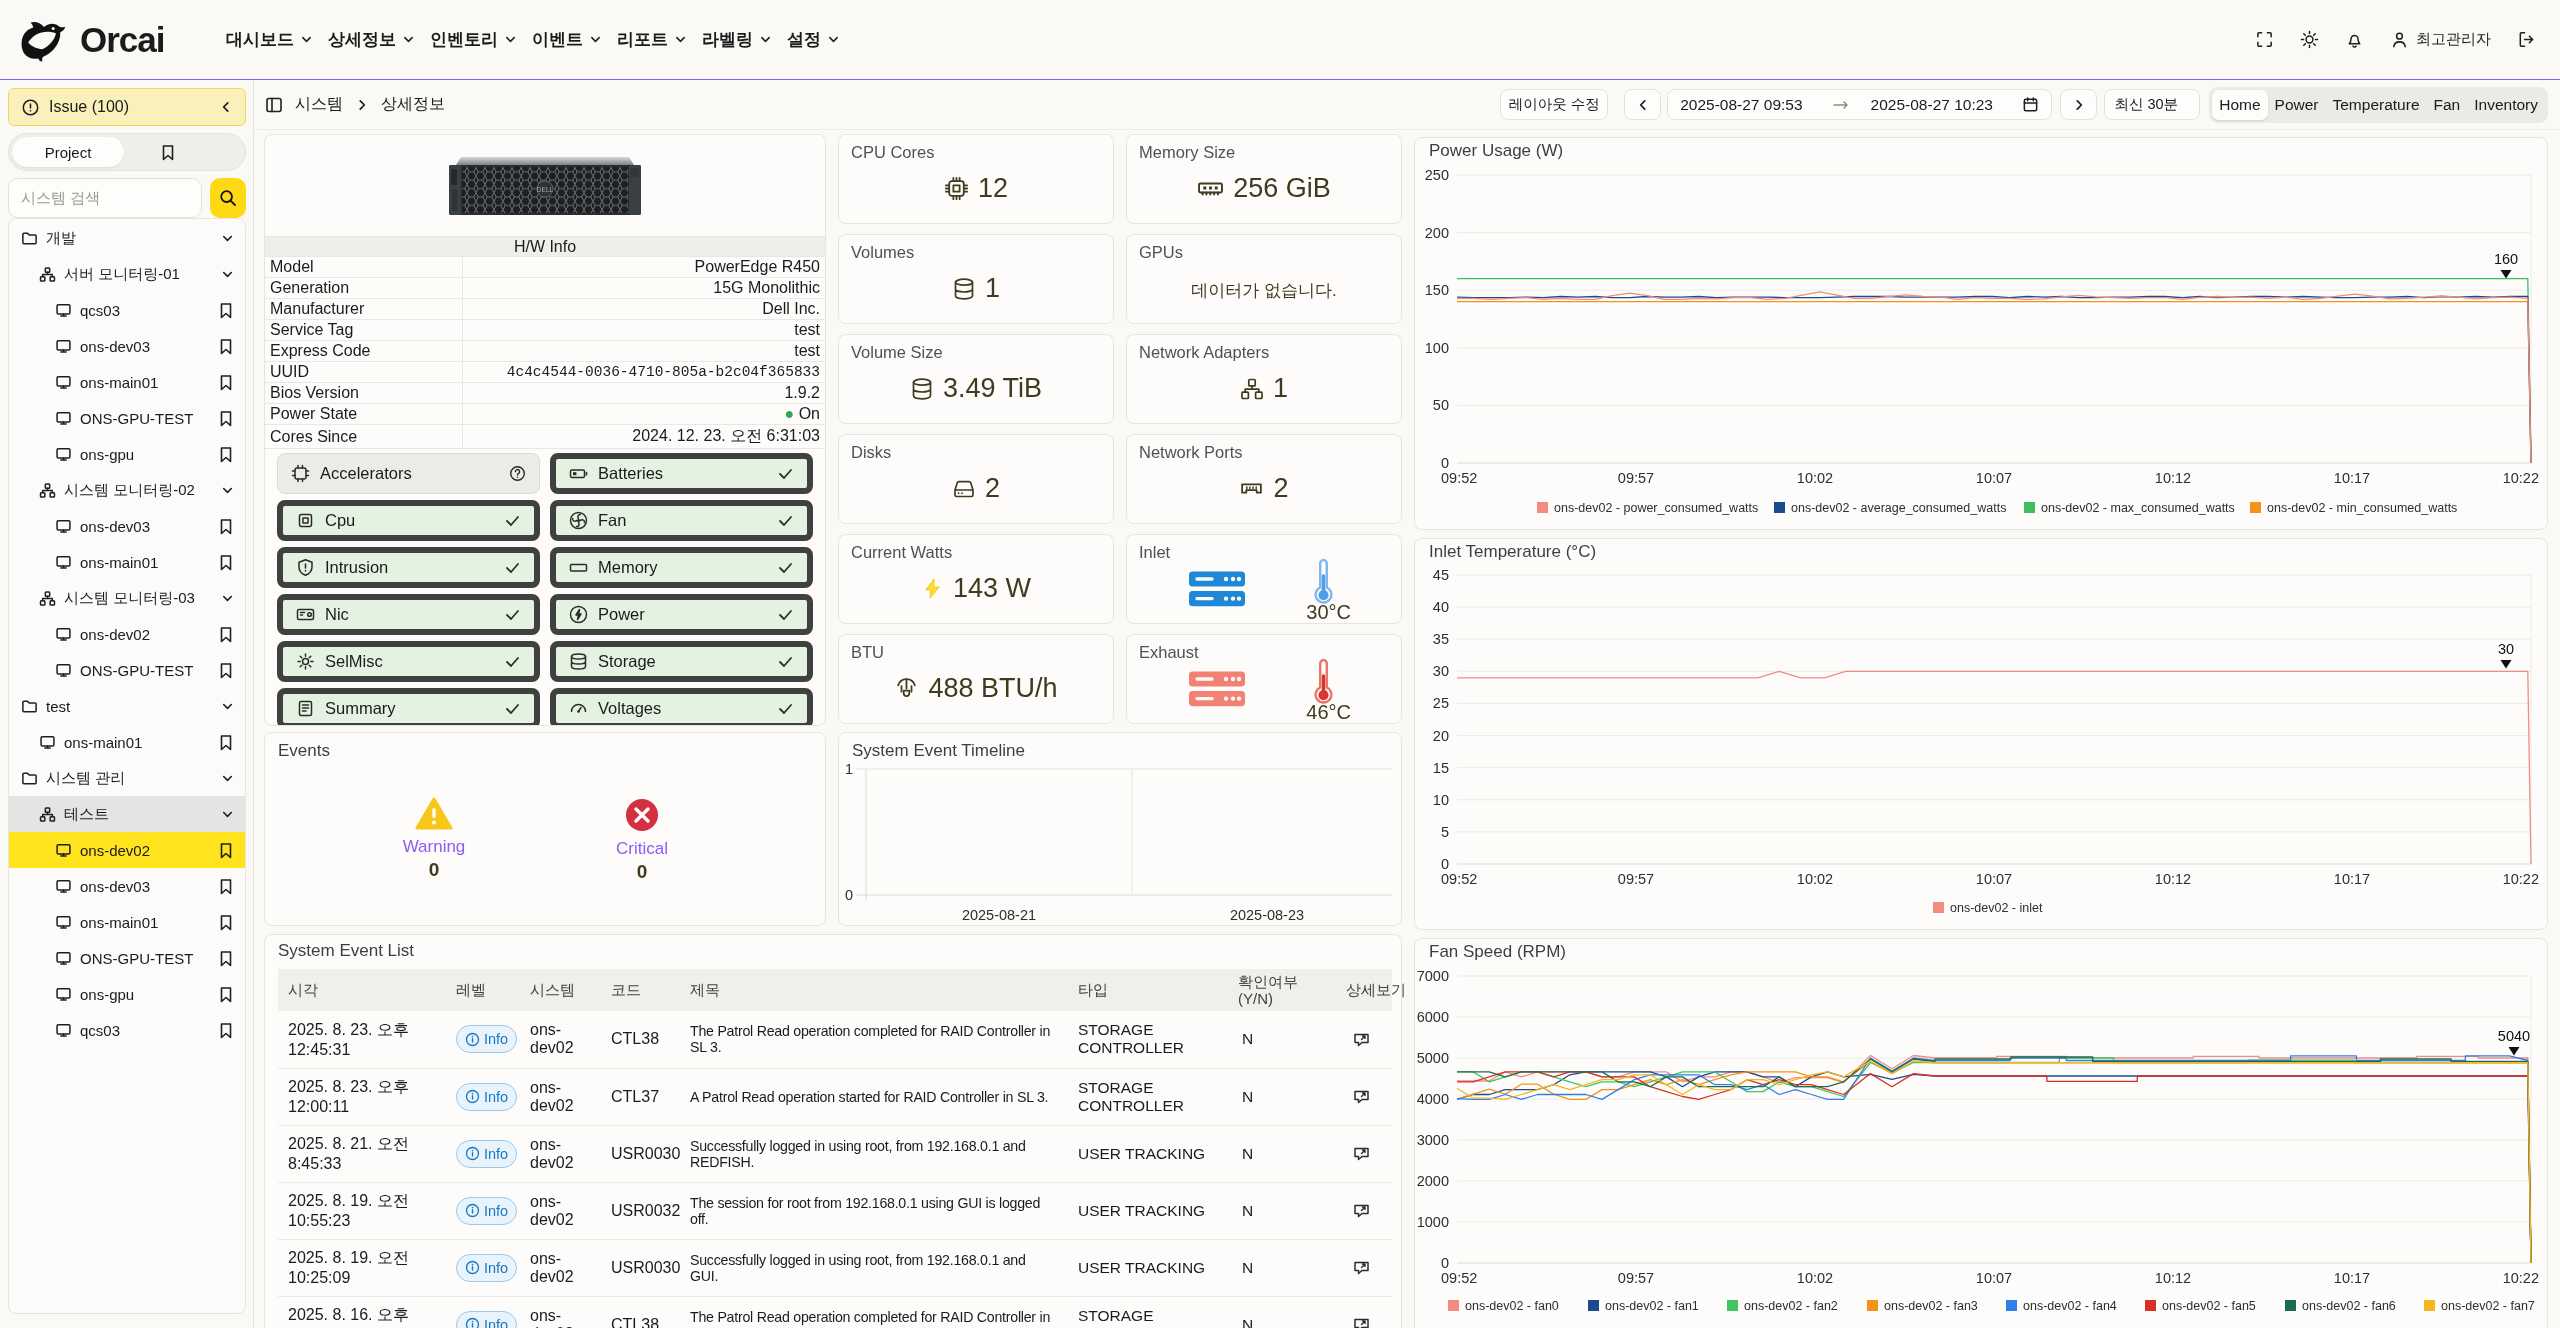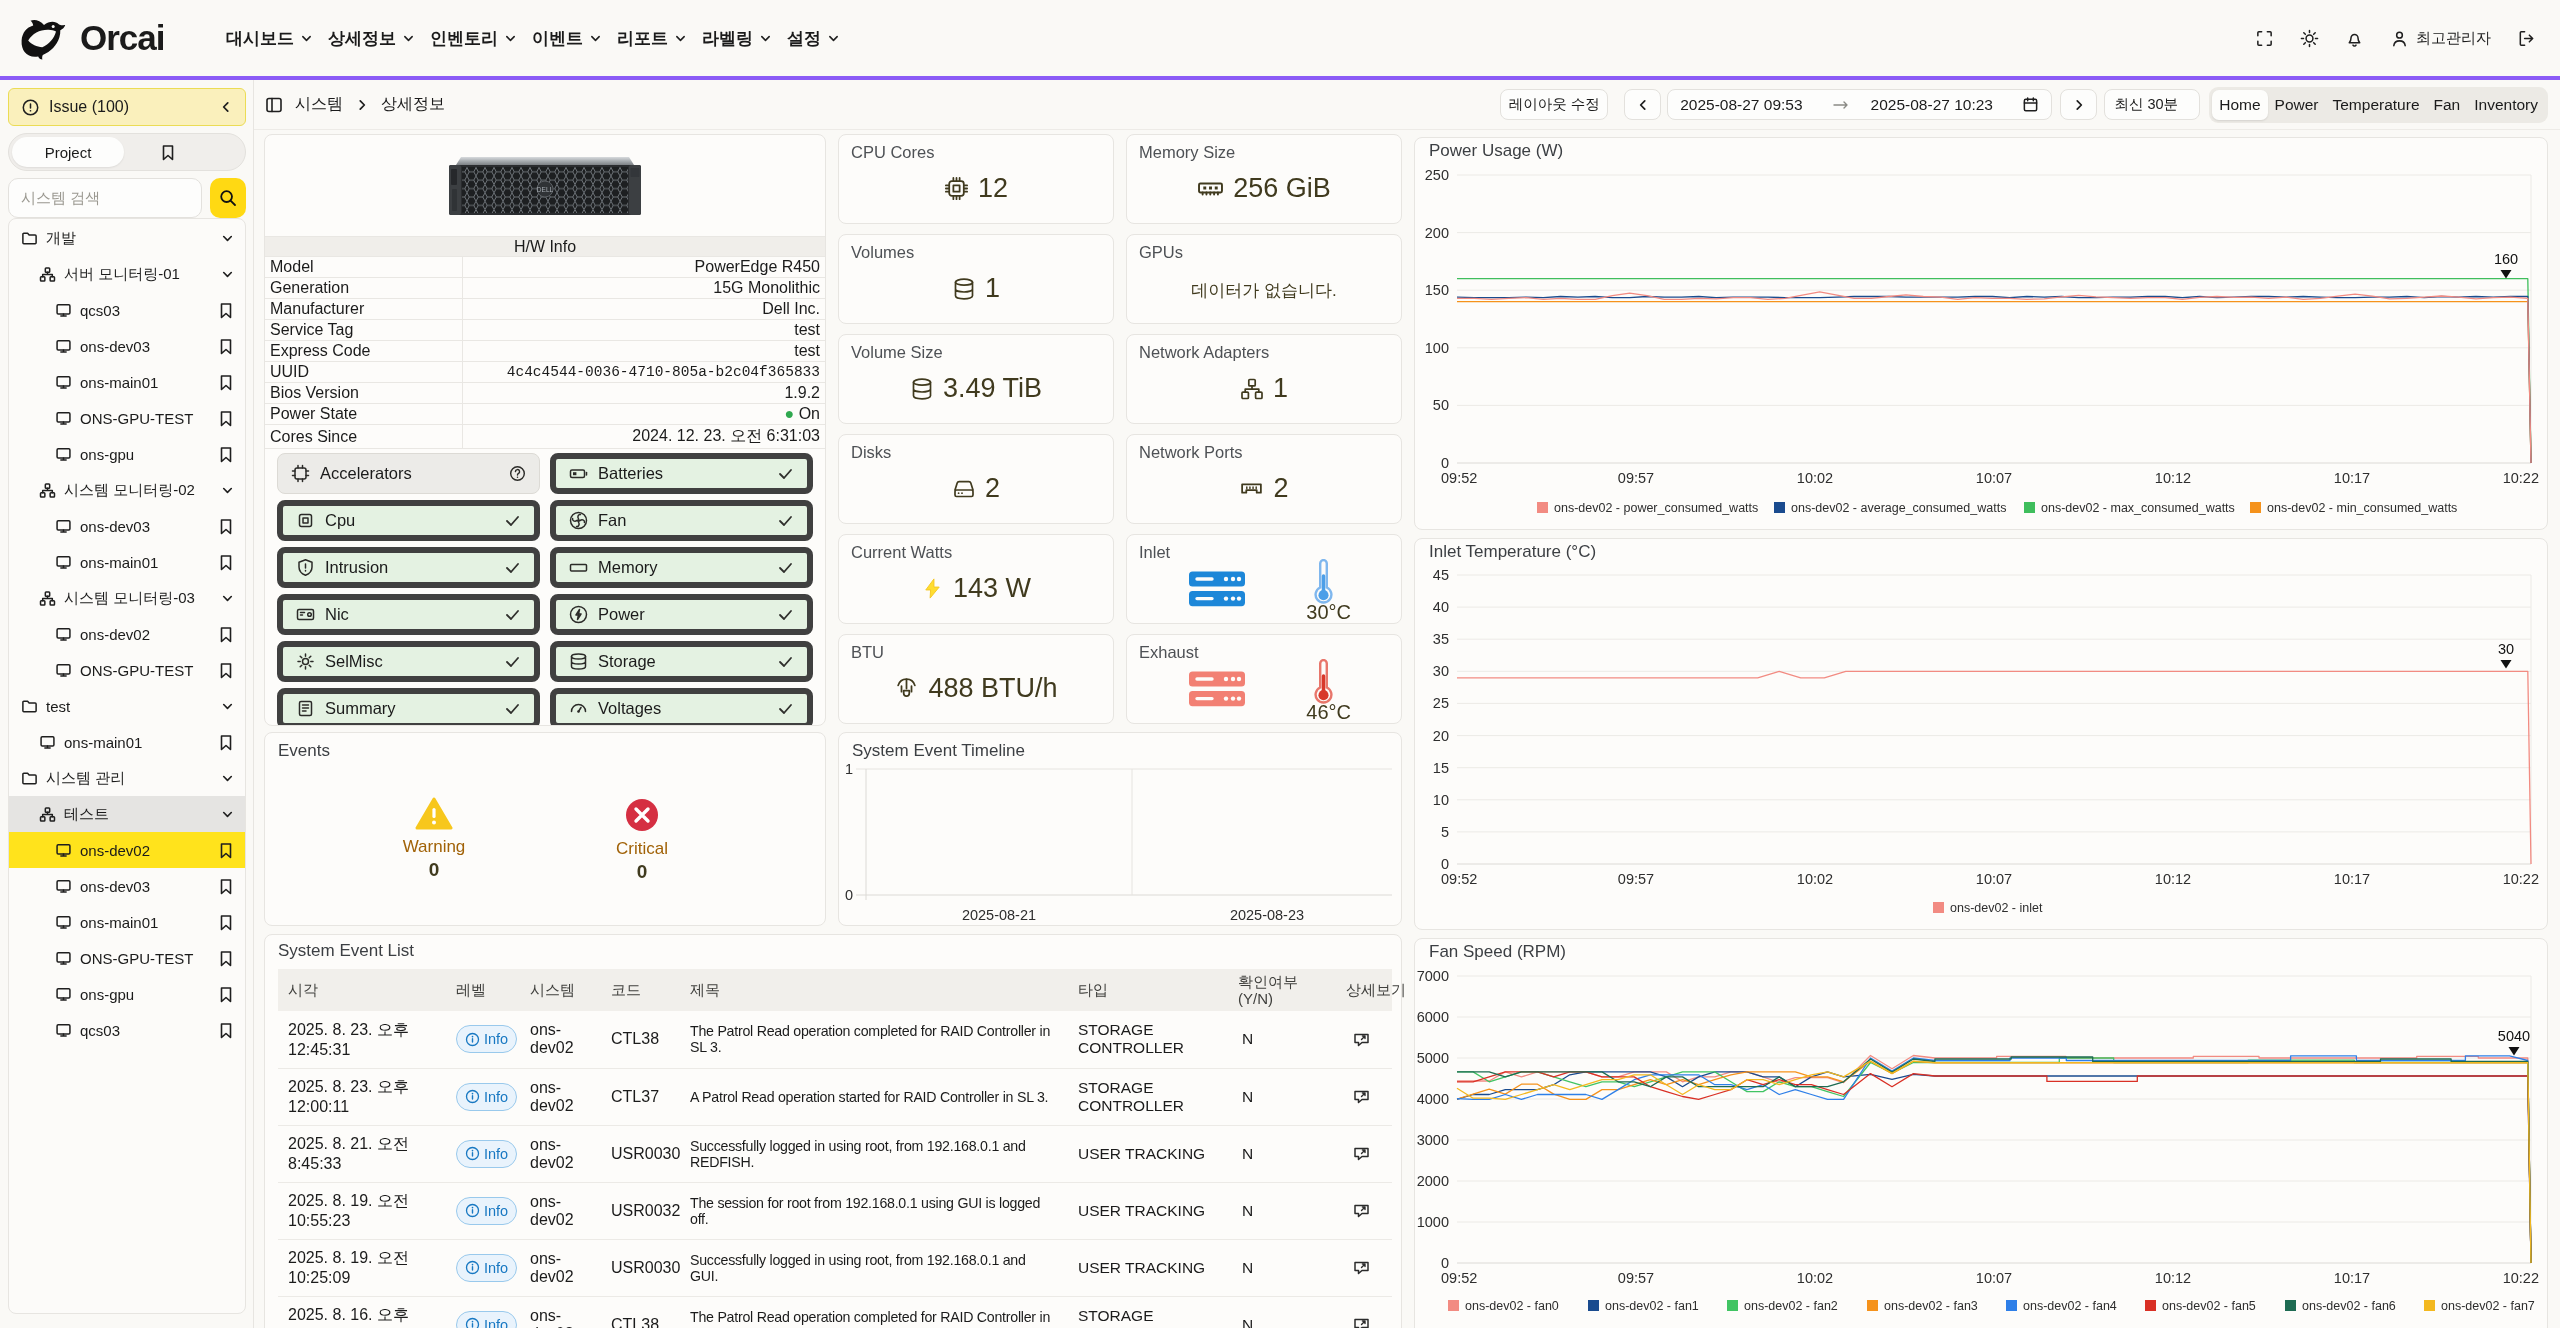--- a/index.html
+++ b/index.html
@@ -1,18 +1,18 @@
 <!DOCTYPE html>
 <html lang="ko"><head><meta charset="utf-8">
 <style>
 *{box-sizing:border-box;margin:0;padding:0}
 html,body{width:2560px;height:1328px;overflow:hidden}
 body{font-family:"Liberation Sans",sans-serif;background:#FAF9F6;color:#1b1b1b;font-size:15px}
 svg{display:block}
-.nav{height:80px;display:flex;align-items:center;border-bottom:4px solid #8b5cf6;background:#FAF9F6}
+.nav{height:80px;display:flex;align-items:center;border-bottom:1px solid #8b5cf6;background:#FAF9F6}
 .logo{display:flex;align-items:center;gap:10px;margin-left:20px;width:199px;flex:none}
 .logo-text{font-size:35px;font-weight:700;letter-spacing:-1px}
 .menu{display:flex;align-items:center;gap:0}
 .menu-item{display:flex;align-items:center;gap:7px;font-size:17px;font-weight:700;padding:0 9px 0 7px;cursor:default;white-space:nowrap}
 .caret{width:11px;height:11px}
 .nav-right{margin-left:auto;display:flex;align-items:center;gap:26px;margin-right:24px}
 .nav-right .ic{width:19px;height:19px}
 .user{display:flex;align-items:center;gap:7px;font-size:15px}
 .layout{display:flex;height:1248px}
 .sidebar{width:254px;border-right:1px solid #E7E5E1;padding:8px 7px 0 8px;flex:none}
@@ -64,21 +64,21 @@
 .cgrid{width:564px;display:grid;grid-template-columns:276px 276px;gap:10px 12px;align-content:start}
 .mcard{height:90px;background:#FDFCFA;border:1px solid #E7E5E1;border-radius:8px;padding:8px 12px;position:relative}
 .mcard .ttl{font-size:16.5px;color:#4e5155}
 .mcard .val{position:absolute;left:0;right:0;top:38px;display:flex;align-items:center;justify-content:center;gap:9px;font-size:27px;color:#403A1E}
 .mcard .nodata{position:absolute;left:0;right:0;top:44px;text-align:center;font-size:17px;color:#403A1E}
 .rowB{display:flex;gap:12px;margin-top:6px}
 .evcard{width:562px;height:194px;padding:8px 13px;position:relative}
 .cardtitle{font-size:17px;color:#3c3f43}
 .evgroup{position:absolute;top:64px;width:150px;text-align:center}
 .evgroup svg{margin:0 auto}
-.evgroup .glabel{color:#a16207;font-size:17px;margin-top:6px}
+.evgroup .glabel{color:#8b5cf6;font-size:17px;margin-top:6px}
 .evgroup .gnum{font-size:19px;font-weight:700;color:#403A1E;margin-top:2px}
 .tlcard{width:564px;height:194px;padding:8px 13px;position:relative;overflow:hidden}
 .tlcard svg{position:absolute;top:0;left:0}
 .selcard{width:1138px;height:420px;margin-top:8px;padding:6px 13px}
 .setable{width:1114px;margin-top:8px;border-collapse:collapse;font-size:15.5px;table-layout:fixed}
 .setable th{background:#F1EFEB;text-align:left;font-weight:400;color:#3f3f3c;padding:4px 10px;font-size:15px;white-space:nowrap}
 .setable td{border-bottom:1px solid #ECEAE6;padding:6px 10px;vertical-align:middle;white-space:nowrap}
 .setable tr{height:57px}
 .infopill{display:inline-flex;align-items:center;gap:4px;height:28px;padding:0 8px;background:#E9F3FC;border:1px solid #99C9EC;border-radius:15px;color:#1878C2;font-size:14.5px}
 .chartcard{width:1134px;padding:3px 0 0 14px;position:relative;overflow:hidden}

